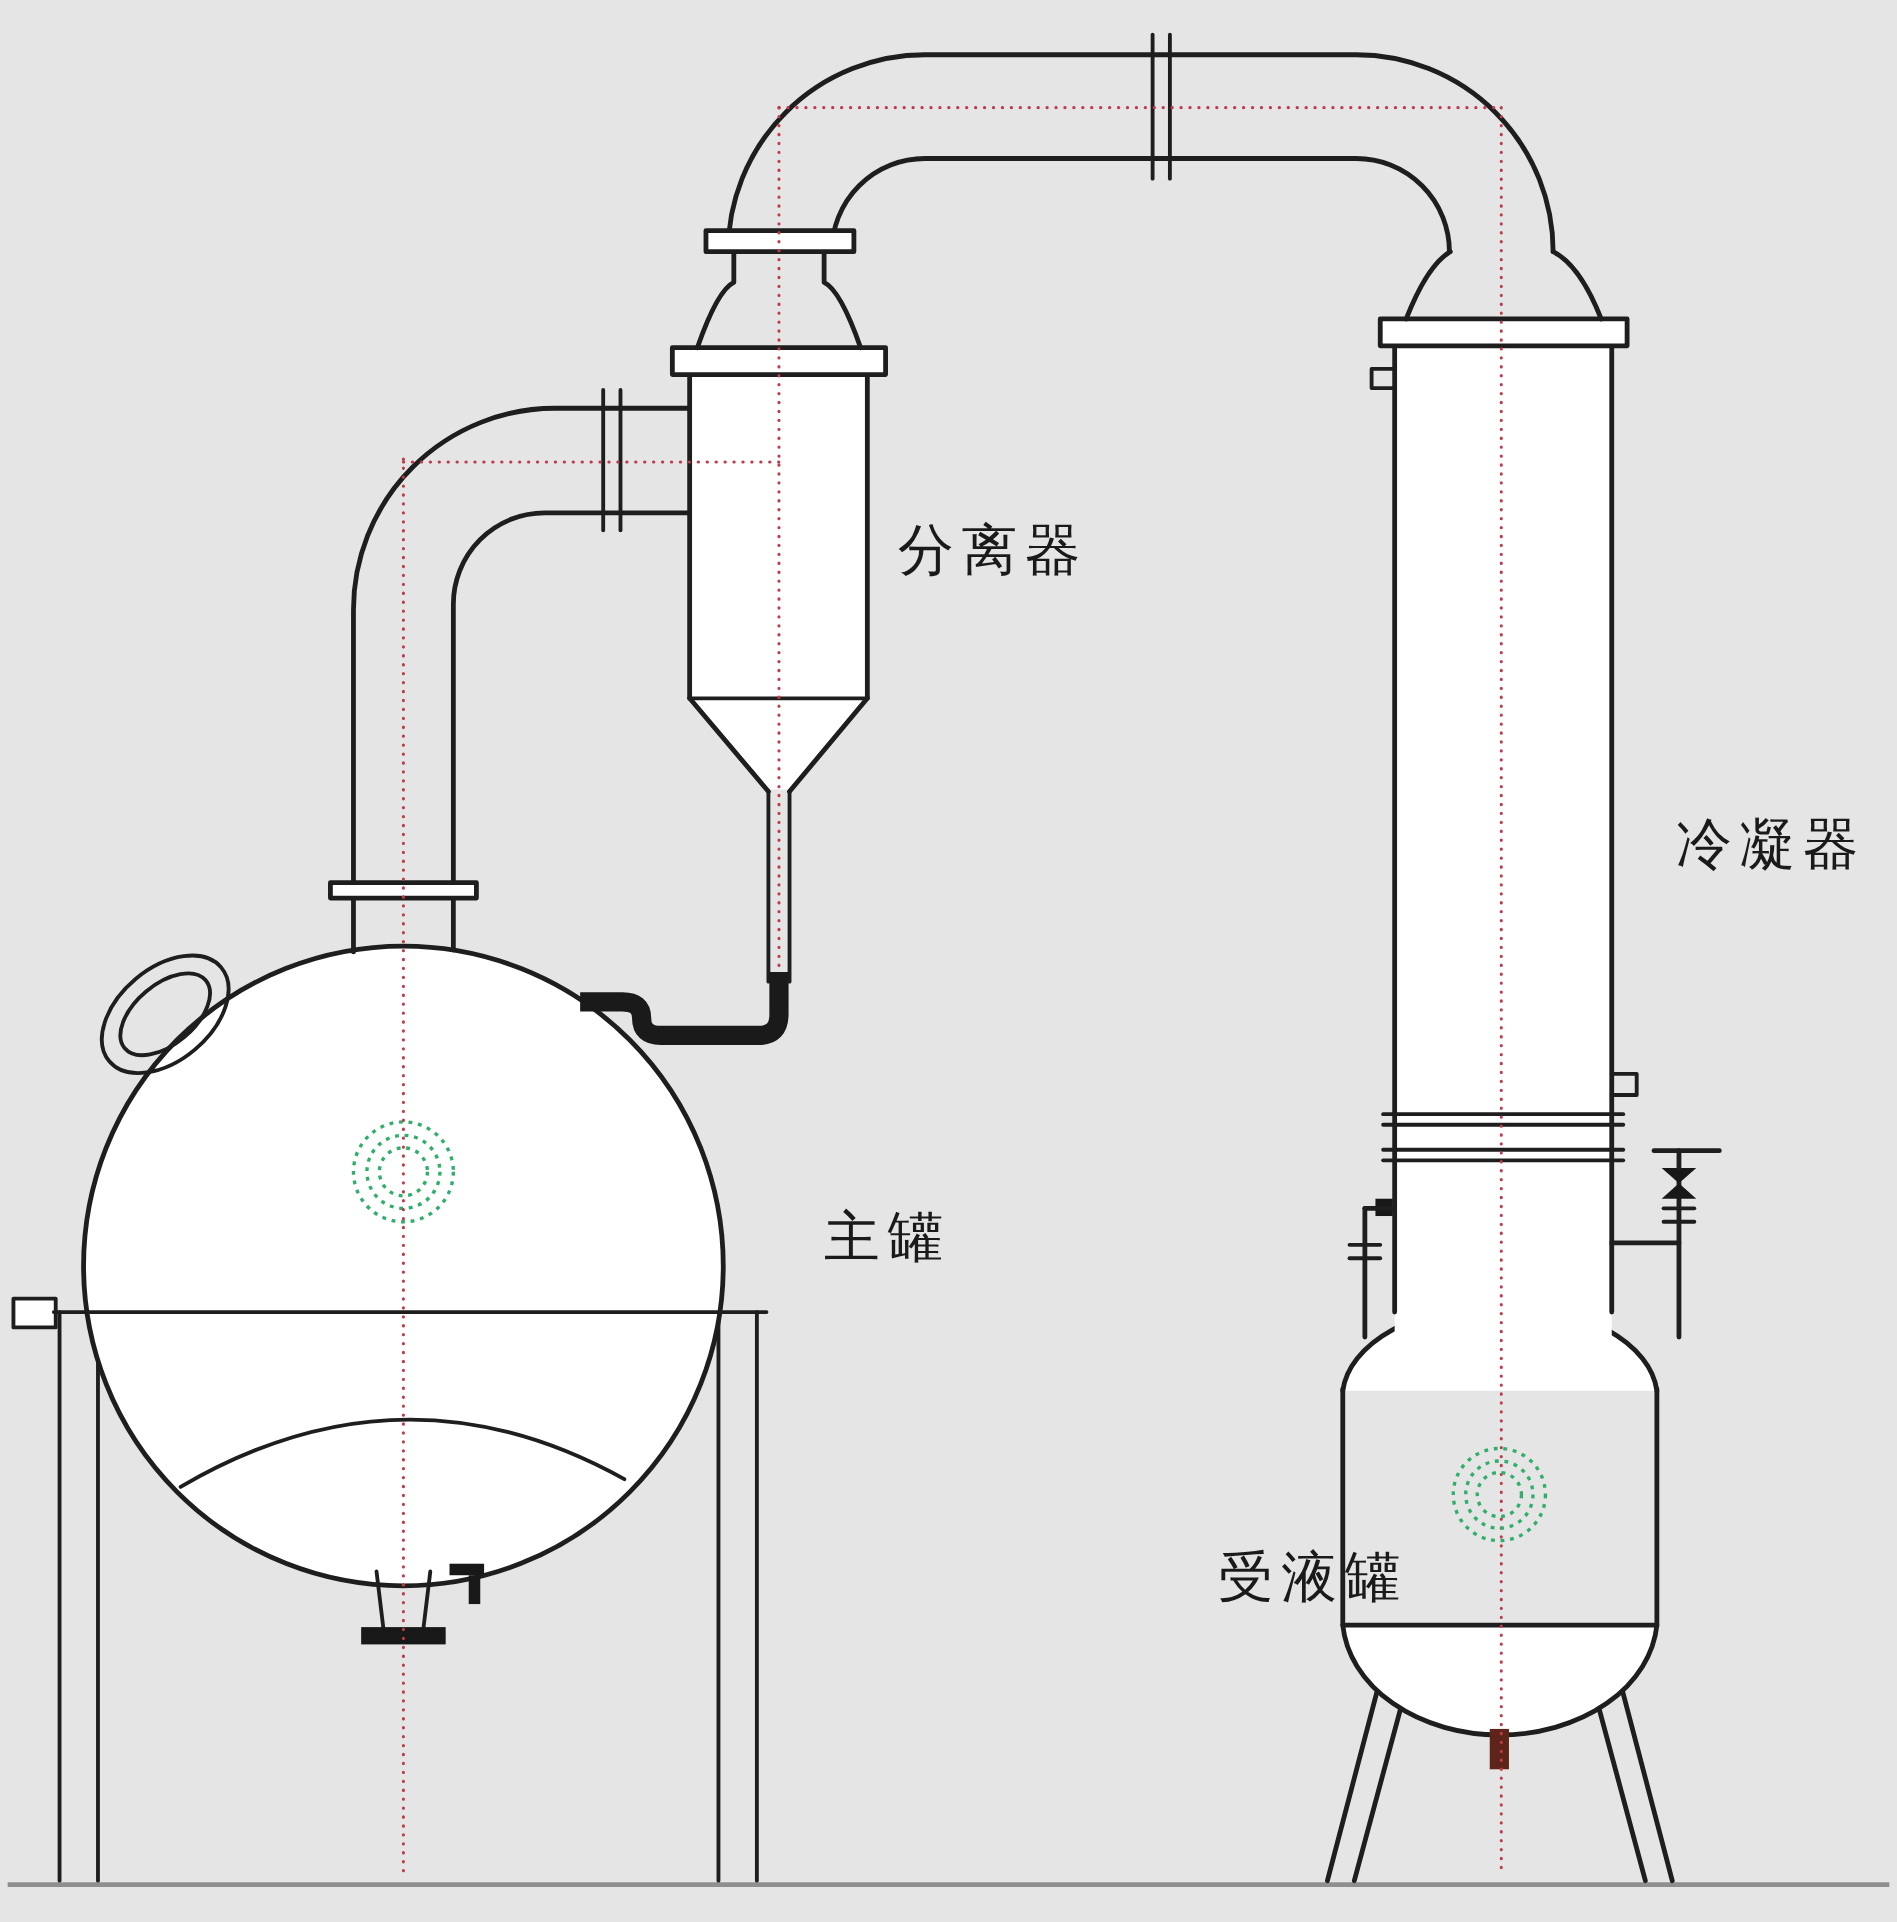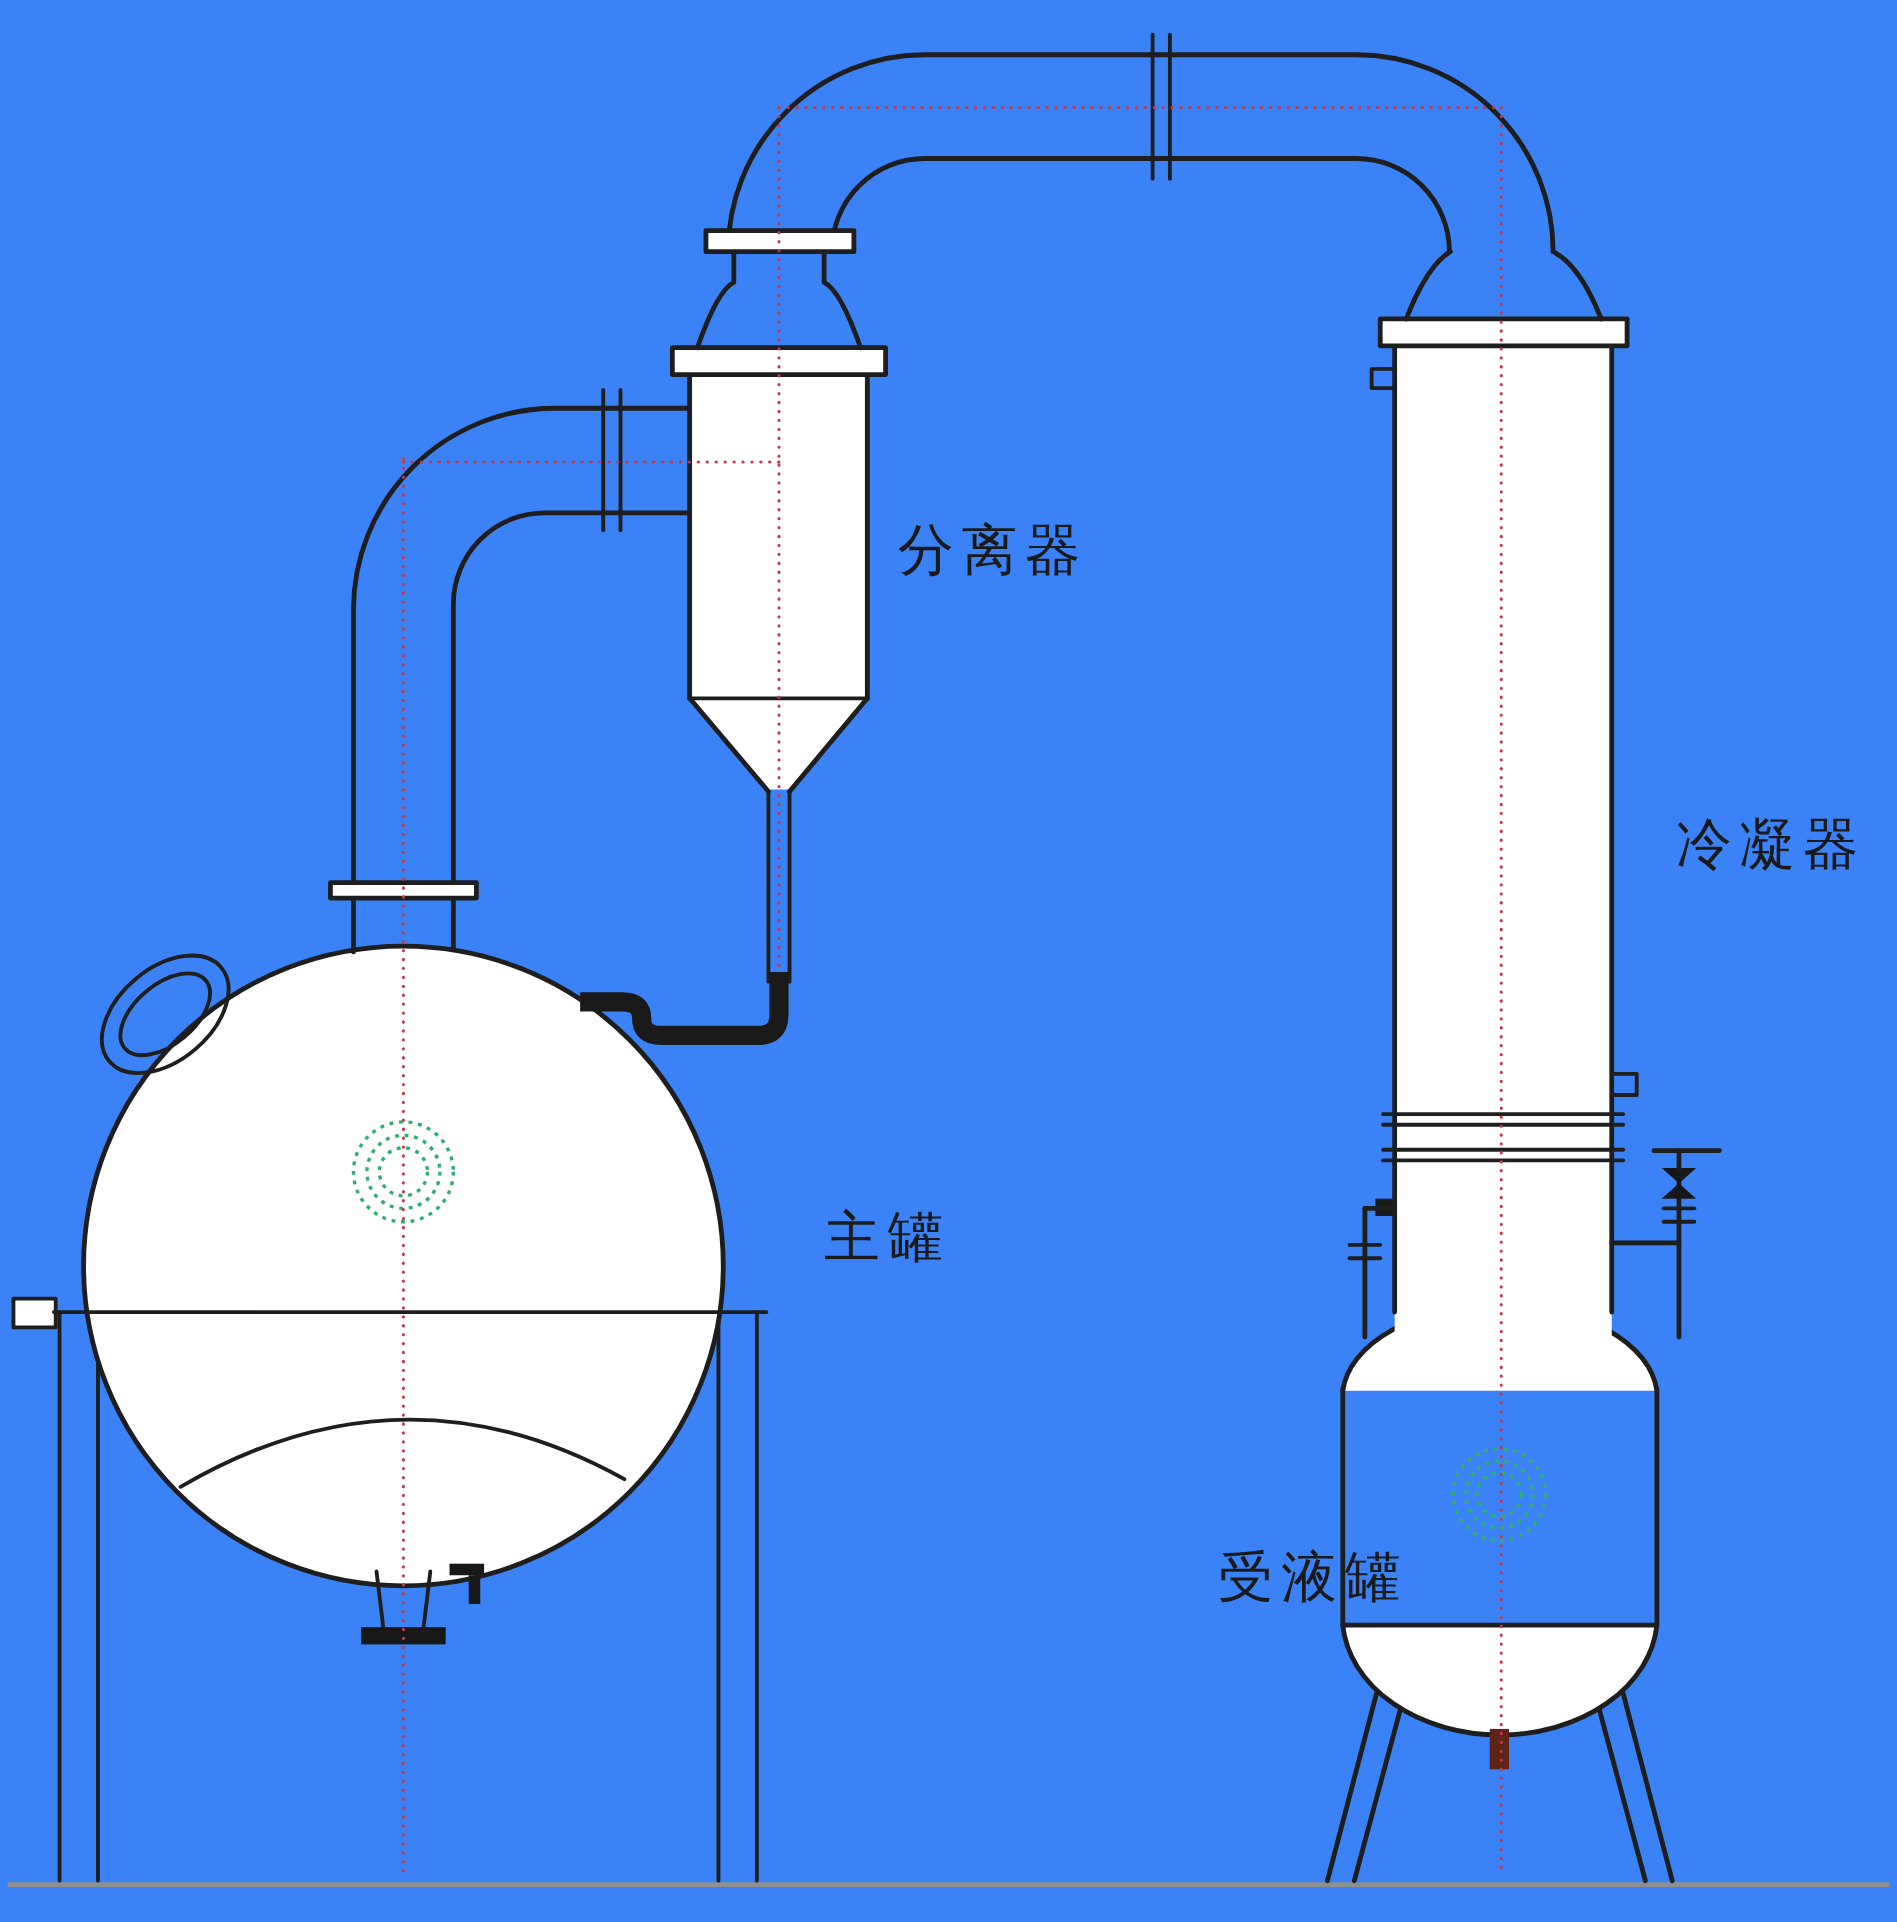--- a/index.html
+++ b/index.html
@@ -1,19 +1,19 @@
 <!DOCTYPE html>
 <html><head>
 <meta charset="utf-8">
 <style>
   html,body{margin:0;padding:0;background:#ffffff;}
   .stage{
     position:relative;
     width:1897px;height:1922px;
-    background:#3b82f6;
+    background:#e5e5e5;
     overflow:hidden;
     font-family:"DejaVu Sans", sans-serif;
   }
   svg{display:block;width:100%;height:100%;}
   .outline{stroke:#1e1e1e;stroke-width:5;fill:none;stroke-linecap:round;stroke-linejoin:round;}
   .outline-thin{stroke:#1e1e1e;stroke-width:4;fill:none;stroke-linecap:round;stroke-linejoin:round;}
   .white-fill{fill:#ffffff;}
   .black-fill{fill:#181818;stroke:none;}
   .centerline{stroke:#bf3b4b;stroke-width:3.2;fill:none;stroke-dasharray:0.3 9;stroke-linecap:round;}
   .sightglass{stroke:#2fae6c;stroke-width:3.5;fill:none;stroke-dasharray:4 6;}

